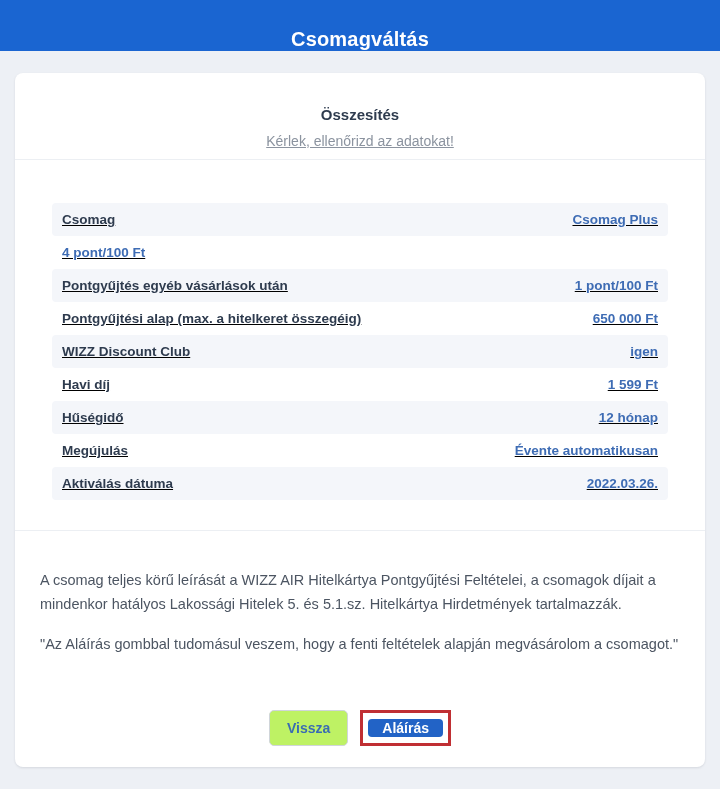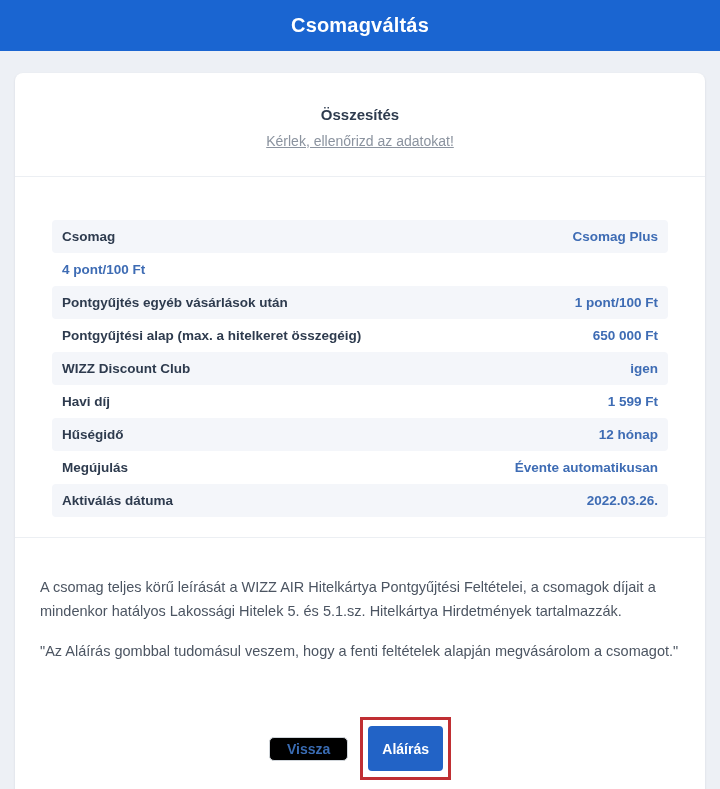--- a/index.html
+++ b/index.html
@@ -18,48 +18,49 @@
   html,body{margin:0;padding:0;}
   body{
     width:720px;height:789px;
     background:var(--page-bg);
     font-family:"Liberation Sans", sans-serif;
     overflow:hidden;
   }
   .app-header{
     height:51px;
     background:var(--header-bg);
-    display:flex;align-items:center;justify-content:center;
+    display:flex;align-items:flex-end;justify-content:center;
   }
   .app-header h1{
     margin:0;color:#ffffff;font-size:20px;font-weight:bold;letter-spacing:.2px;
   }
   .card{
     margin:22px 15px 0;
     background:#ffffff;
     border-radius:8px;
     box-shadow:0 1px 3px rgba(16,24,40,.07), 0 1px 2px rgba(16,24,40,.04);
     overflow:hidden;
   }
   .intro{
     text-align:center;
-    padding:33px 20px 27px;
+    padding:33px 20px 10px;
     border-bottom:1px solid var(--divider);
   }
   .intro-title{
     margin:0 0 10px;
     font-size:15px;font-weight:bold;color:var(--label-color);
   }
   .intro-sub{
     margin:0;
     font-size:14px;color:var(--subtitle-gray);text-decoration:underline;
   }
   .table-wrap{
-    padding:43px 37px 20px;
+    padding:43px 37px 30px;
     border-bottom:1px solid var(--divider);
+    text-decoration:underline;
   }
   .row{
     height:33px;
     display:flex;align-items:center;justify-content:space-between;
     padding:0 10px;
     border-radius:4px;
     font-size:13.5px;
     background:#ffffff;
   }
   .row.alt{background:var(--row-alt-bg);}
@@ -70,34 +71,34 @@
     color:var(--body-text);
     font-size:14.5px;line-height:24px;
   }
   .legal p{margin:16px 0 14px;}
   .actions{
     display:flex;align-items:center;justify-content:center;
     gap:12px;
     padding:40px 0 21px;
   }
   .btn-back{
-    height:24px;padding:0 17px;
-    background:#000000;
+    height:36px;padding:0 17px;
+    background:#bef264;
     border:1px solid #d0d5da;border-radius:5px;
     color:#3a6cb3;font-weight:bold;font-size:14px;
     font-family:"Liberation Sans", sans-serif;
     cursor:pointer;
   }
   .annotation{
     border:3px solid var(--annotation-red);
     padding:6px 5px;
     background:#ffffff;
   }
   .btn-sign{
-    height:45px;padding:0 14px;
+    height:18px;padding:0 14px;
     background:var(--accent-blue);
     border:none;border-radius:4px;
     color:#ffffff;font-weight:bold;font-size:14px;
     font-family:"Liberation Sans", sans-serif;
     cursor:pointer;
   }
 </style>
 </head>
 <body>
 

